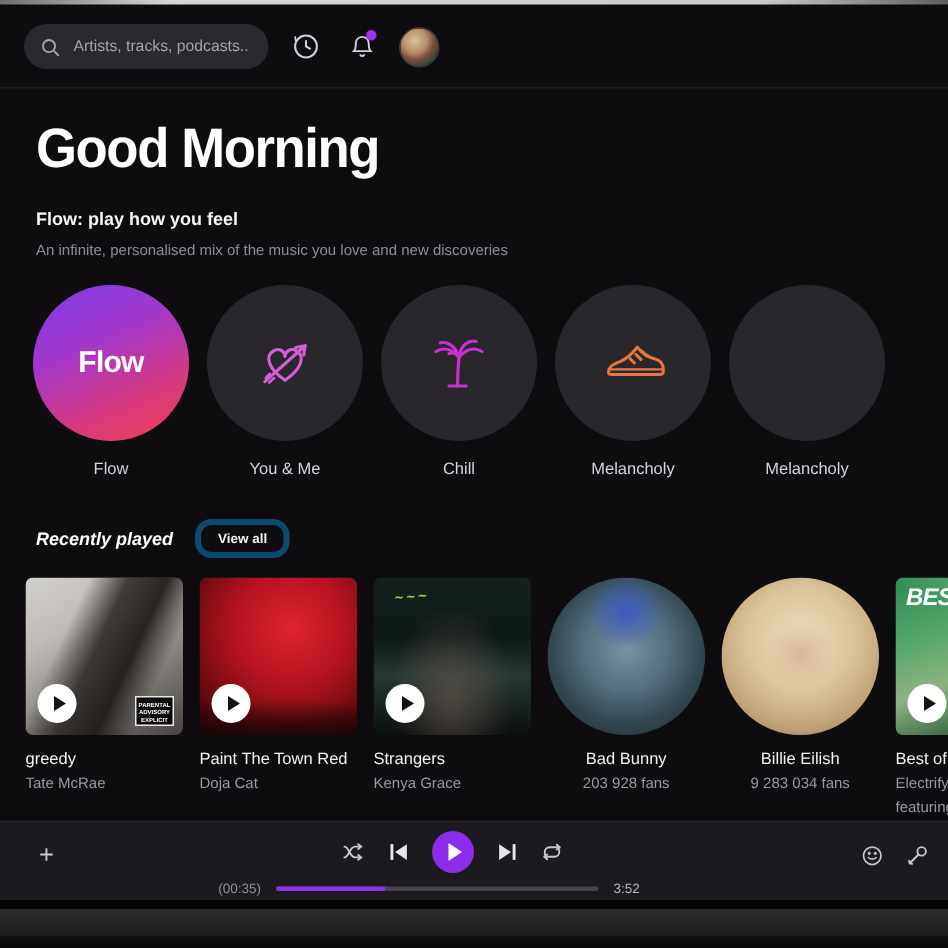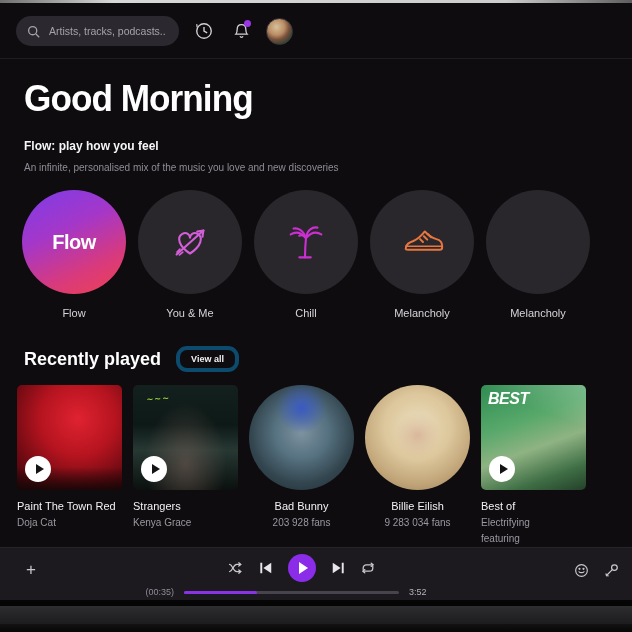--- a/index.html
+++ b/index.html
@@ -50,21 +50,21 @@
   .mood { width:104px; text-align:center; cursor:pointer; }
   .mood-circle { width:104px; height:104px; border-radius:50%; background:#29272c;
     display:flex; align-items:center; justify-content:center; }
   .mood-circle.flow {
     background:linear-gradient(155deg,#7d3ce8 0%, #a437c9 38%, #d83a7c 72%, #ef4152 100%); }
   .flow-text { color:#fff; font-size:20px; font-weight:700; letter-spacing:-.5px; }
   .mood-label { margin-top:13px; font-size:11px; color:#d6d4da; }
 
   
   .rp-header { display:flex; align-items:center; gap:15px; margin:27px 0 0 24px; }
-  .rp-title { color:#fff; font-size:18px; font-weight:700; }
+  .rp-title { color:#fff; font-size:12px; font-weight:700;font-style:italic; }
   .viewall { font-size:9px; color:#f0eff2; border:4px solid #0c4a6e; border-radius:11px;
     padding:4px 11px; background:transparent; cursor:pointer; font-weight:700;
     font-family:"Liberation Sans",sans-serif; }
   .cards { display:flex; gap:11px; margin:13px 0 0 17px; width:730px; }
   .card { width:105px; cursor:pointer; }
   .art { width:105px; height:105px; border-radius:5px; position:relative; overflow:hidden; }
   .art.round { border-radius:50%; }
   .card-title { margin-top:10px; font-size:11px; color:#f2f1f4; white-space:nowrap; overflow:hidden; }
   .card-sub { margin-top:5px; font-size:10px; color:#9b98a1; white-space:nowrap; overflow:hidden; }
   .card.center .card-title, .card.center .card-sub { text-align:center; }
@@ -215,20 +215,30 @@
     </div>
   </div>
 
   <div class="rp-header">
     <span class="rp-title">Recently played</span>
     <button class="viewall">View all</button>
   </div>
 
   <div class="cards">
 
+    <div class="card">
+      <div class="art art1">
+        <div class="play-btn">
+            <span class="play-tri"></span>
+          </div>
+        <div class="pa-label">PARENTAL ADVISORY EXPLICIT CONTENT</div>
+      </div>
+      <div class="card-title">greedy</div>
+      <div class="card-sub">Tate McRae</div>
+    </div>
 
     <div class="card">
       <div class="art art2">
         <div class="play-btn">
             <span class="play-tri"></span>
           </div>
       </div>
       <div class="card-title">Paint The Town Red</div>
       <div class="card-sub">Doja Cat</div>
     </div>

